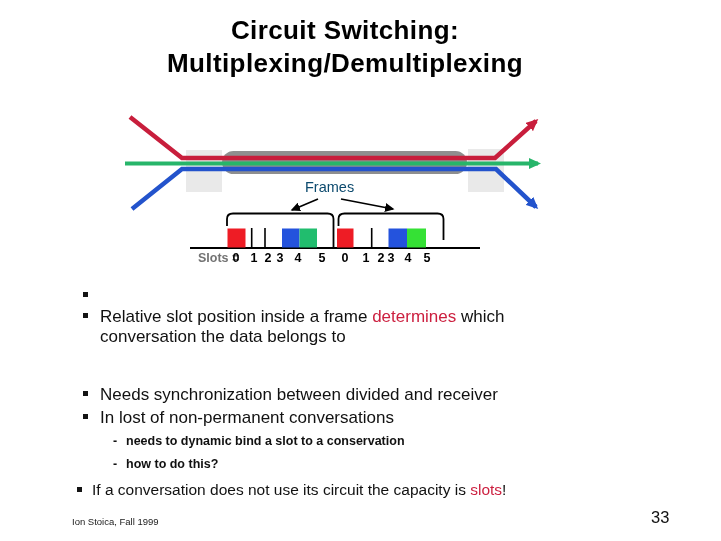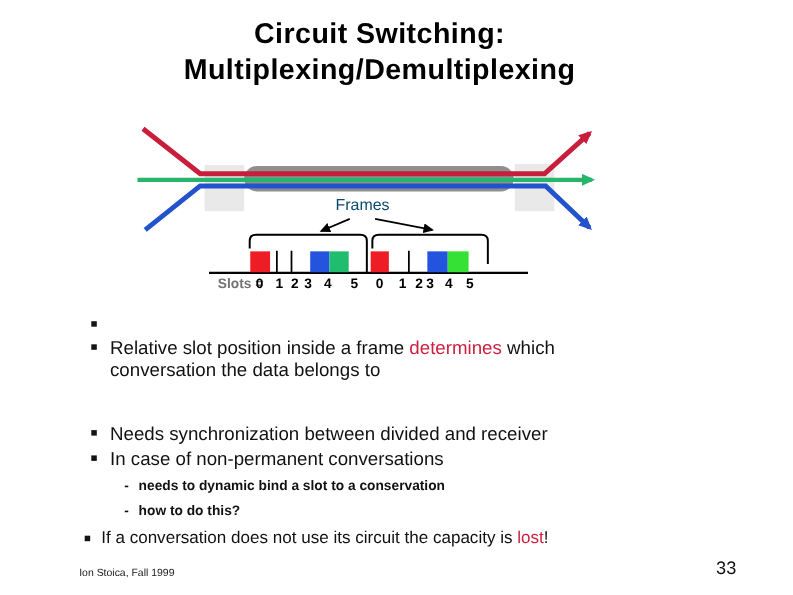--- a/index.html
+++ b/index.html
@@ -106,25 +106,25 @@
 
   <div class="bullet-sq" style="left:83px;top:313px"></div>
   <div class="b-row" style="left:100px;top:307px"><span>Relative slot position inside a frame </span><span class="em-red">determines</span><span> which</span></div>
   <div class="b-row" style="left:100px;top:327px">conversation the data belongs to</div>
 
 
   <div class="bullet-sq" style="left:83px;top:391px"></div>
   <div class="b-row" style="left:100px;top:385px">Needs synchronization between divided and receiver</div>
 
   <div class="bullet-sq" style="left:83px;top:414px"></div>
-  <div class="b-row" style="left:100px;top:408px">In case of non-permanent conversations</div>
+  <div class="b-row" style="left:100px;top:408px">In lost of non-permanent conversations</div>
 
   <div class="sub-row" style="left:113px;top:434px"><span class="sub-dash">-</span><span>needs to dynamic bind a slot to a conservation</span></div>
 
   <div class="sub-row" style="left:113px;top:457px"><span class="sub-dash">-</span><span>how to do this?</span></div>
 
   <div class="bullet-sq" style="left:77px;top:487px"></div>
-  <div class="b-row small" style="left:92px;top:481px"><span>If a conversation does not use its circuit the capacity is </span><span class="em-red">lost</span><span>!</span></div>
+  <div class="b-row small" style="left:92px;top:481px"><span>If a conversation does not use its circuit the capacity is </span><span class="em-red">slots</span><span>!</span></div>
 
   <div class="footer-credit">Ion Stoica, Fall 1999</div>
   <div class="page-num">33</div>
 
 </div>
 
 </body></html>

